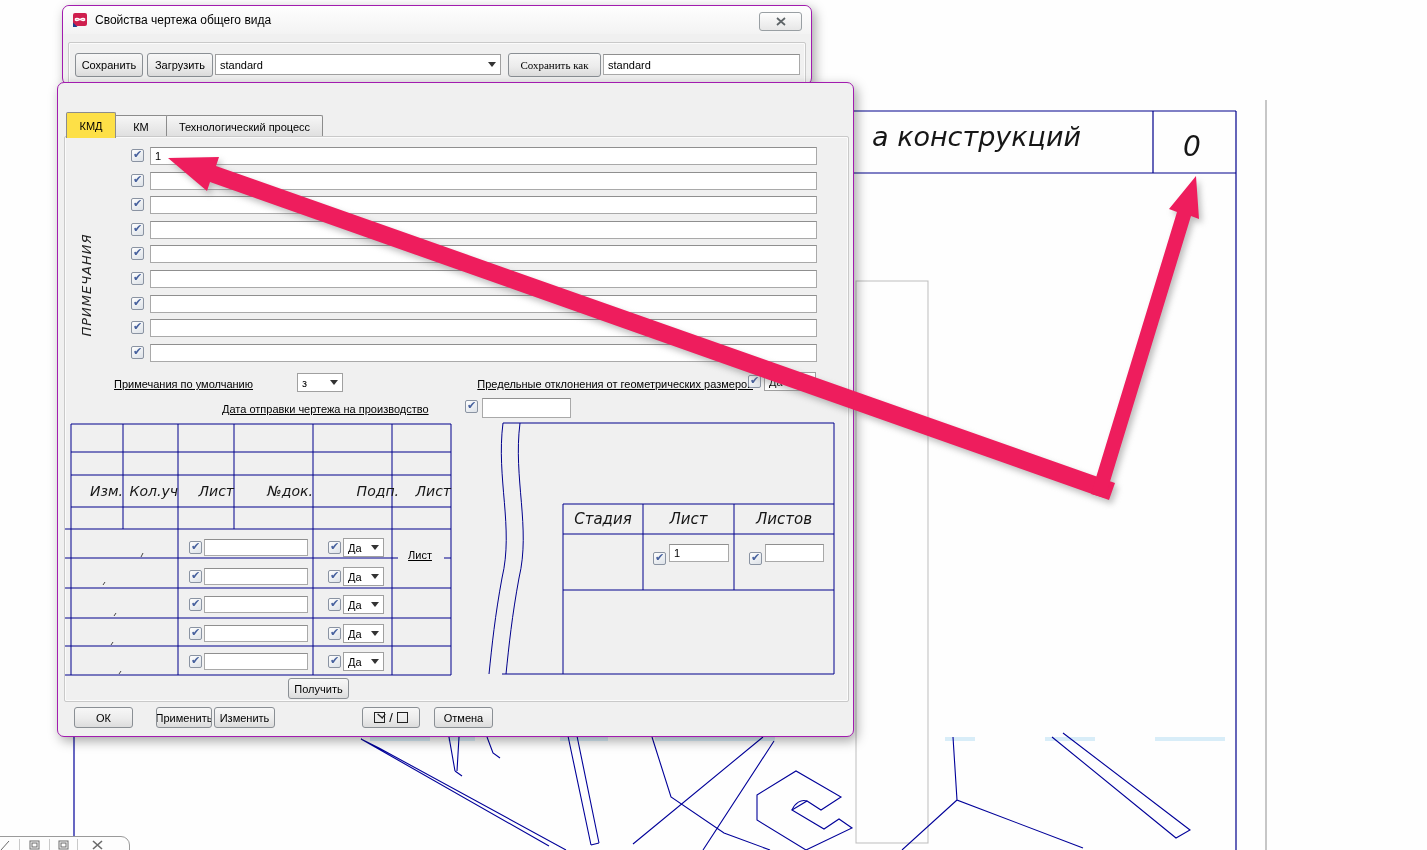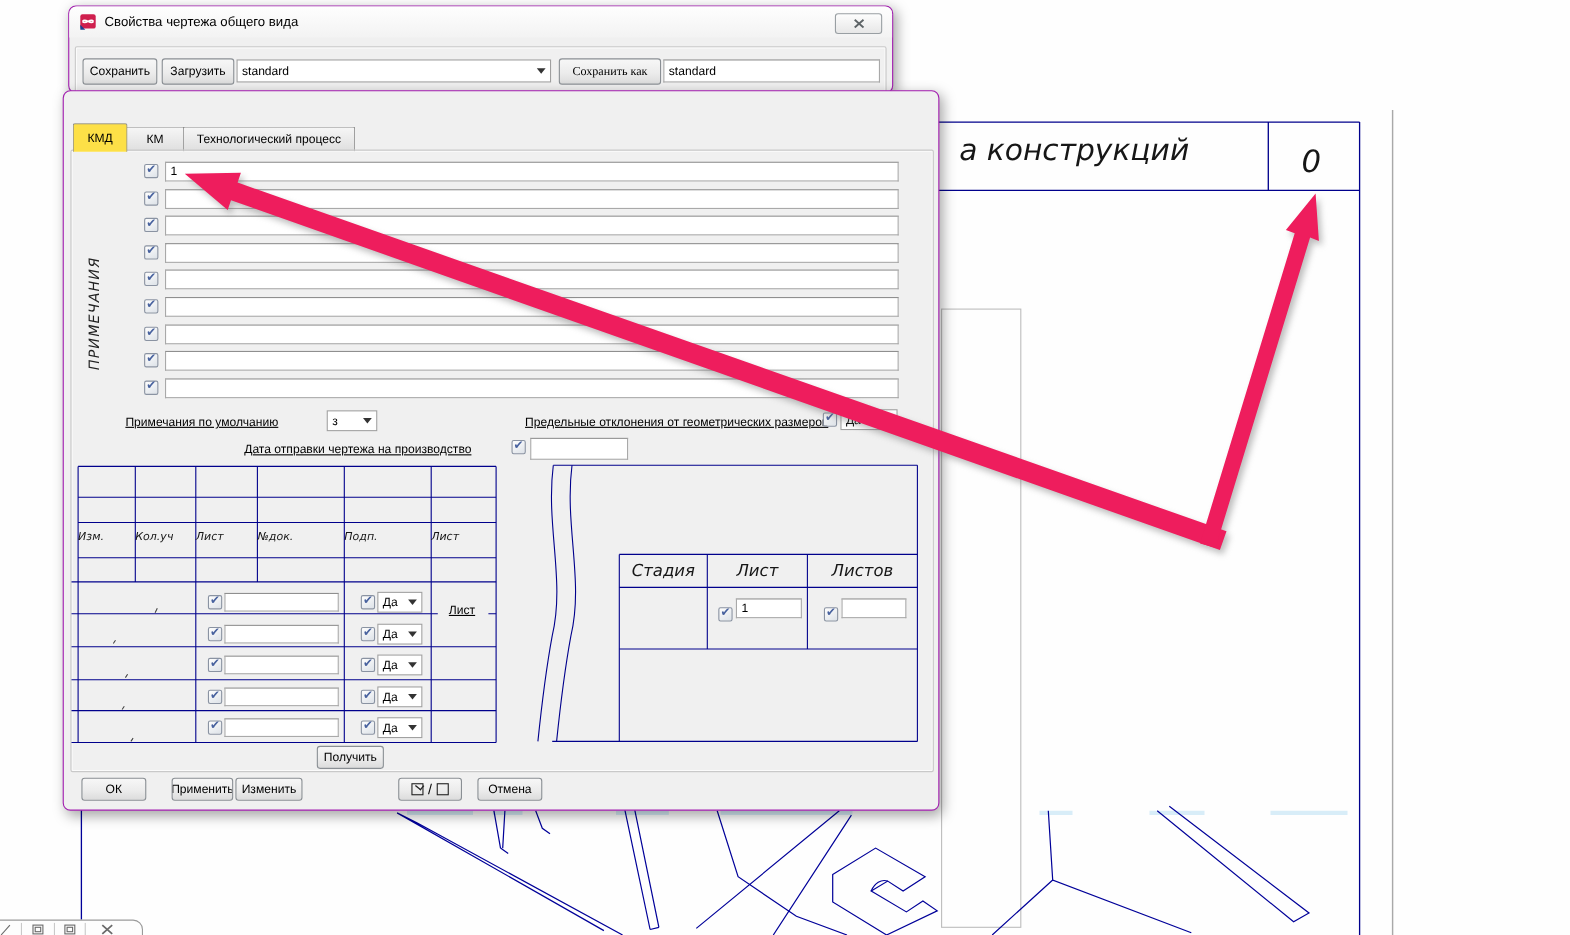--- a/index.html
+++ b/index.html
@@ -36,21 +36,21 @@
        box-shadow:inset 0 0 0 1px #fbfbfb;}
   .tab{position:absolute;display:flex;align-items:center;justify-content:center;
        font-size:11px;border:1px solid #8c8c8c;border-bottom:none;border-radius:2px 2px 0 0;
        background:linear-gradient(#f6f6f6,#dedede);}
   .tab.active{background:#fde047;z-index:3;}
   .lbl{position:absolute;font-size:11px;color:#000;white-space:nowrap;text-decoration:underline;}
 
   
   .draw{position:absolute;font-family:"DejaVu Sans",sans-serif;font-style:italic;
         color:#161616;white-space:nowrap;}
-  .tb-head{text-align:left;font-size:10px;}
+  .tb-head{text-align:right;font-size:14px;}
   .tb-head2{text-align:center;font-size:15px;}
 
   .toggle-box{display:inline-block;width:9px;height:9px;border:1.5px solid #222;position:relative;}
   .toggle-box.on::after{content:"";position:absolute;left:1px;top:-3px;width:9px;height:7px;
         border-right:2px solid #222;border-bottom:2px solid #222;transform:rotate(40deg) scale(.6);}
   svg{display:block;}
 </style>
 </head>
 <body>
 
@@ -192,21 +192,21 @@
     </div>
 
     <div class="lbl" style="left:164px;top:320px;">Дата отправки чертежа на производство</div>
     <span class="cb checked" style="left:407px;top:317px;"></span>
     <input class="txt" style="left: 424px; top: 315px; width: 89px; height: 20px;" value="">
 
     <div class="draw tb-head" style="left:13px;top:400px;width:52px;">Изм.</div>
     <div class="draw tb-head" style="left:65px;top:400px;width:55px;">Кол.уч</div>
     <div class="draw tb-head" style="left:120px;top:400px;width:56px;">Лист</div>
     <div class="draw tb-head" style="left:176px;top:400px;width:79px;">№док.</div>
-    <div class="draw tb-head" style="left:255px;top:400px;width:61px;">Подп.</div>
+    <div class="draw tb-head" style="left:255px;top:400px;width:61px;padding-left:25px;">Подп.</div>
     <div class="draw tb-head" style="left:334px;top:400px;width:59px;">Лист</div>
 
     <span class="cb checked" style="left:131px;top:458px;"></span>
     <input class="txt" style="left: 146px; top: 456px; width: 104px; height: 17px;" value="">
     <span class="cb checked" style="left:270px;top:458px;"></span>
     <div class="combo" style="left:285px;top:455px;width:41px;height:19px;">
         <span>Да</span>
         <span class="arr"></span>
       </div>
     <span class="cb checked" style="left:131px;top:487px;"></span>

